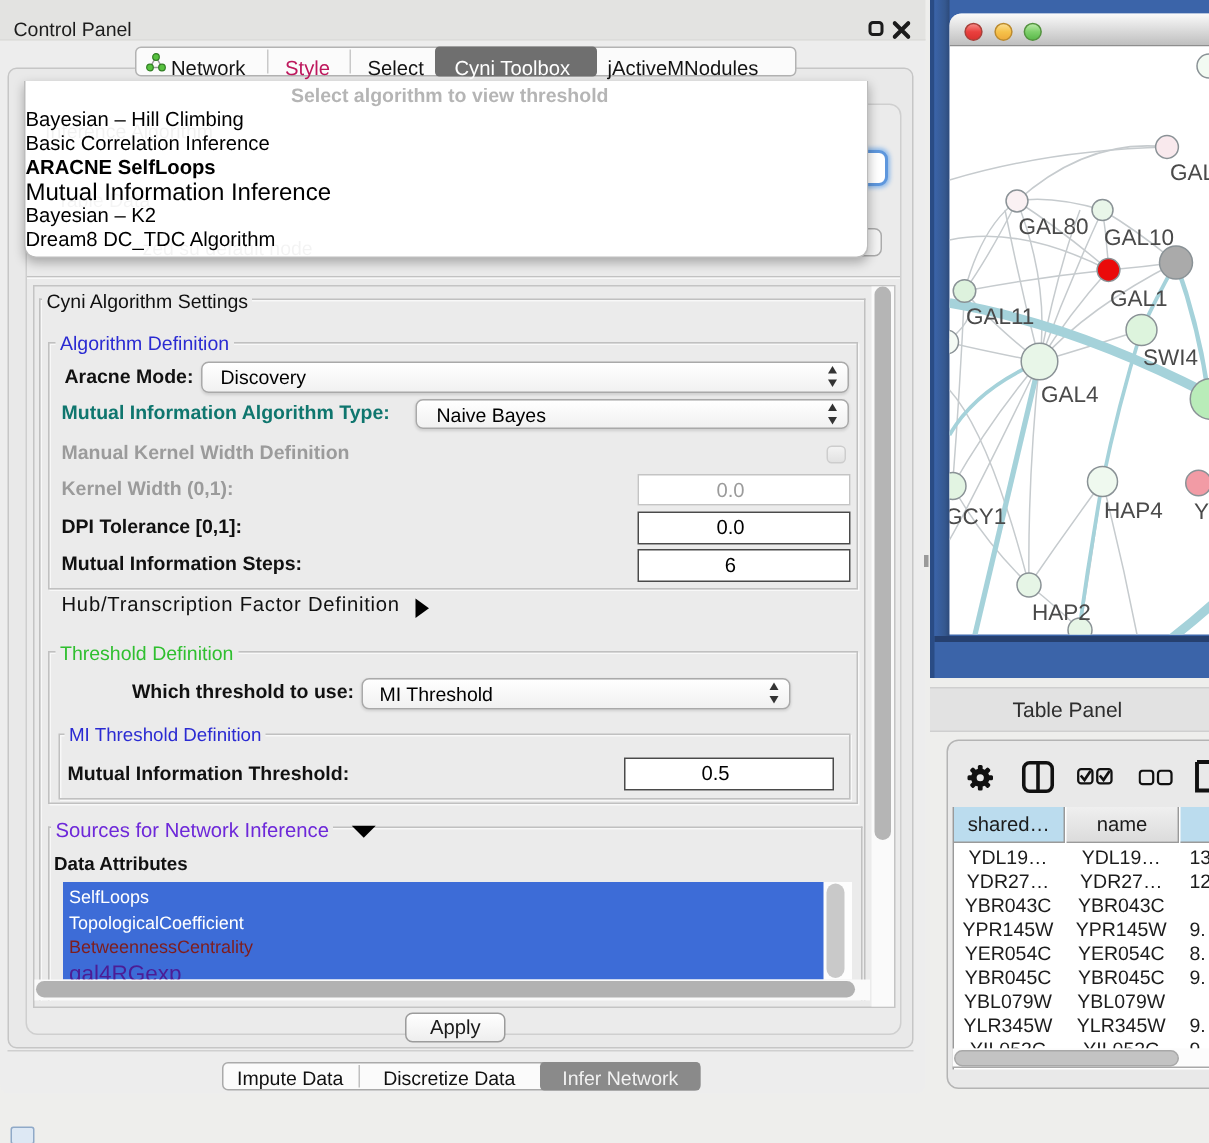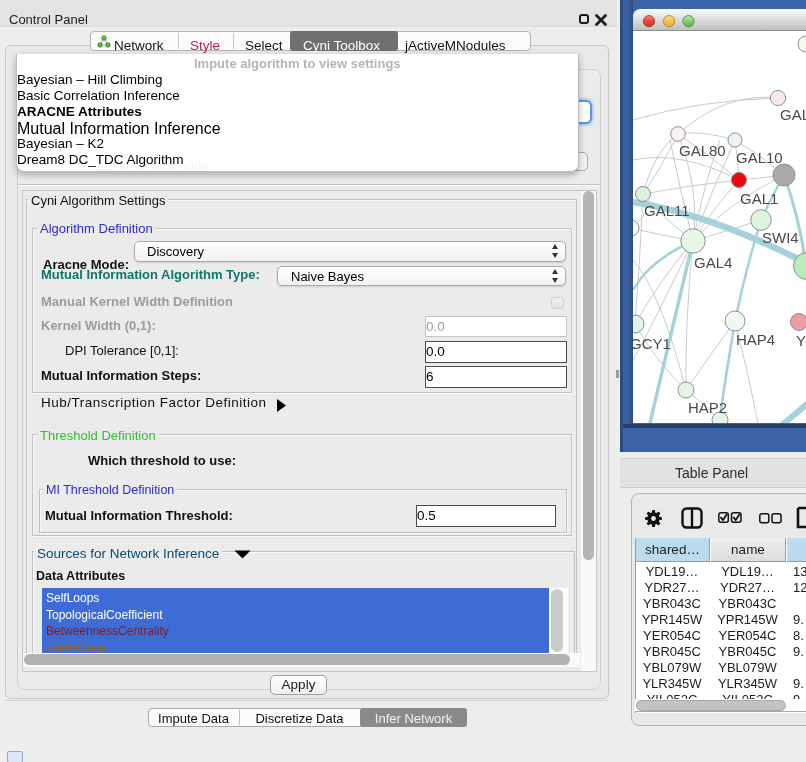--- a/index.html
+++ b/index.html
@@ -3,21 +3,21 @@
 <meta charset="utf-8">
 <style>
   * { margin:0; padding:0; box-sizing:border-box; }
   html,body { width:806px; height:762px; overflow:hidden; }
   body { background:#eeeeec; font-family:"Liberation Sans", sans-serif; position:relative; }
   .abs { position:absolute; }
   .combo { background:linear-gradient(#ffffff,#f1f1f1); border:1px solid #a9a9a9; border-radius:5px; box-shadow:0 1px 2px rgba(0,0,0,0.12); font-size:13px; color:#000; display:flex; align-items:center; }
   .stepper { position:absolute; right:6.5px; top:50%; width:7px; height:14px; transform:translateY(-50%); }
   .stepper:before { content:""; position:absolute; left:0; top:0; border-left:3.5px solid transparent; border-right:3.5px solid transparent; border-bottom:5px solid #333; }
   .stepper:after { content:""; position:absolute; left:0; bottom:0; border-left:3.5px solid transparent; border-right:3.5px solid transparent; border-top:5px solid #333; }
-  .field { background:#fff; font-size:13.5px; text-align:left; padding-right:18px; line-height:20px; }
+  .field { background:#fff; font-size:13.5px; text-align:center; padding-right:18px; line-height:20px; }
 </style>
 </head>
 <body>
 
 <div class="abs" id="cpwin" style="left:0; top:4; width:617px; height:729px; background:#ededed; border-radius:0 0 6px 6px;">
 
   <div class="abs" style="left:0; top:0; width:617px; height:27px; background:#e3e3e1; border-bottom:1px solid #dcdcda;"></div>
   <div class="abs" style="left:9px; top:12px; font-size:13px; color:#1c1c1c;">Control Panel</div>
   <div class="abs" style="left:579px; top:14px; width:10px; height:10px; border:2px solid #1b1b1b; border-radius:3px;"></div>
   <svg class="abs" style="left:595px; top:14px;" width="12" height="12" viewBox="0 0 12 12">
@@ -48,95 +48,99 @@
   <div class="abs" style="left:114px; top:38px; font-size:13.5px; color:#141414;">Network</div>
   <div class="abs" style="left:190px; top:38px; font-size:13.5px; color:#be185d;">Style</div>
   <div class="abs" style="left:245px; top:38px; font-size:13.5px; color:#141414;">Select</div>
   <div class="abs" style="left:303px; top:38px; font-size:13.5px; color:#fff;">Cyni Toolbox</div>
   <div class="abs" style="left:405px; top:38px; font-size:13.5px; color:#141414;">jActiveMNodules</div>
 
   <div class="abs" id="popup" style="left:16px; top:54px; width:563px; height:118px; background:#fff; border:1px solid #bcbcbc; border-top:none; border-radius:0 0 8px 8px; box-shadow:0 3px 7px rgba(0,0,0,0.28);"></div>
   <div class="abs" style="left:30px; top:80px; font-size:13px; color:#000; opacity:0.05;">Inference Algorithm</div>
   <div class="abs" style="left:38px; top:126px; font-size:13px; color:#000; opacity:0.04;">Table Data</div>
   <div class="abs" style="left:95px; top:158px; font-size:13px; color:#000; opacity:0.045;">zed su default node</div>
-  <div class="abs" style="left:194px; top:56px; width:215px; font-size:13px; font-weight:bold; color:#b5b5b5; white-space:nowrap;">Impute algorithm to view settings</div>
+  <div class="abs" style="left:194px; top:56px; width:215px; font-size:13px; font-weight:bold; color:#b5b5b5; white-space:nowrap;">Select algorithm to view threshold</div>
   <div class="abs" style="left:17px; top:72px; font-size:13.5px; color:#000;">Bayesian – Hill Climbing</div>
   <div class="abs" style="left:17px; top:88px; font-size:13.5px; color:#000;">Basic Correlation Inference</div>
-  <div class="abs" style="left:17px; top:104px; font-size:13.5px; font-weight:bold; color:#000;">ARACNE Attributes</div>
+  <div class="abs" style="left:17px; top:104px; font-size:13.5px; font-weight:bold; color:#000;">ARACNE SelfLoops</div>
   <div class="abs" style="left:17px; top:120px; font-size:16px; color:#000;">Mutual Information Inference</div>
   <div class="abs" style="left:17px; top:136px; font-size:13.5px; color:#000;">Bayesian – K2</div>
   <div class="abs" style="left:17px; top:152px; font-size:13.5px; color:#000;">Dream8 DC_TDC Algorithm</div>
 
   <div class="abs" style="left:26px; top:199px; width:551px; height:468px; border:1px solid #c0c0c0; border-bottom:none; box-shadow:inset 1px 1px 0 #f8f8f8;"></div>
   <div class="abs" style="left:28px; top:193px; background:#ebebeb; padding:0 3px; font-size:13px; color:#111;">Cyni Algorithm Settings</div>
 
   <div class="abs" style="left:32px; top:228px; width:540px; height:165px; border:1px solid #c0c0c0; box-shadow:inset 1px 1px 0 #f8f8f8, 1px 1px 0 #f8f8f8;"></div>
   <div class="abs" style="left:37px; top:221px; background:#ebebeb; padding:0 3px; font-size:13px; color:#2a2ad2;">Algorithm Definition</div>
 
-  <div class="abs" style="left:43px; top:257px; font-size:13px; font-weight:bold; color:#111;">Aracne Mode:</div>
+  <div class="abs" style="left:43px; top:243px; font-size:13px; font-weight:bold; color:#111;">Aracne Mode:</div>
   <div class="abs combo" style="left:134px; top:241px; width:432px; height:20.5px;">
       <span style="margin-left:12px;">Discovery</span>
       <span class="stepper"></span>
     </div>
   <div class="abs" style="left:41px; top:267px; font-size:13px; font-weight:bold; color:#0f766e;">Mutual Information Algorithm Type:</div>
   <div class="abs" style="left:41px; top:294px; font-size:13px; font-weight:bold; color:#9b9b9b;">Manual Kernel Width Definition</div>
 
   <div class="abs combo" style="left:277px; top:266px; width:289px; height:20px;">
       <span style="margin-left:13px;">Naive Bayes</span>
       <span class="stepper"></span>
     </div>
   <div class="abs" style="left:551px; top:297px; width:13px; height:12px; background:linear-gradient(#f3f3f3,#e2e2e2); border:1.5px solid #cdcdcd; border-radius:3.5px;"></div>
 
   <div class="abs" style="left:41px; top:318px; font-size:13px; font-weight:bold; color:#9b9b9b;">Kernel Width (0,1):</div>
   <div class="abs field" style="left:425px; top:316px; width:142px; height:21px; border:1px solid #c4c4c4; color:#9b9b9b;">0.0</div>
 
-  <div class="abs" style="left:41px; top:343px; font-size:13px; font-weight:normal; color:#111;margin-left:24px;">DPI Tolerance [0,1]:</div>
+  <div class="abs" style="left:41px; top:343px; font-size:13px; font-weight:bold; color:#111;">DPI Tolerance [0,1]:</div>
   <div class="abs field" style="left:425px; top:341px; width:142px; height:22px; border:1px solid #4a4a4a; color:#000;">0.0</div>
 
   <div class="abs" style="left:41px; top:368px; font-size:13px; font-weight:bold; color:#111;">Mutual Information Steps:</div>
   <div class="abs field" style="left:425px; top:366px; width:142px; height:22px; border:1px solid #4a4a4a; color:#000;">6</div>
 
   <div class="abs" style="left:41px; top:395px; font-size:13.5px; letter-spacing:0.5px; color:#111;">Hub/Transcription Factor Definition</div>
   <svg class="abs" style="left:274px; top:398px;" width="14" height="15" viewBox="0 0 14 15">
       <path d="M3 1 L12 7.5 L3 14 Z" fill="#000"></path>
     </svg>
 
   <div class="abs" style="left:32px; top:434px; width:540px; height:102px; border:1px solid #c0c0c0; box-shadow:inset 1px 1px 0 #f8f8f8, 1px 1px 0 #f8f8f8;"></div>
   <div class="abs" style="left:37px; top:428px; background:#ebebeb; padding:0 3px; font-size:13px; color:#2fbf2f;">Threshold Definition</div>
 
   <div class="abs" style="left:40px; top:453px; width:196px; text-align:right; font-size:13px; font-weight:bold; color:#111; white-space:nowrap;">Which threshold to use:</div>
+  <div class="abs combo" style="left:241px; top:452px; width:286px; height:20.5px;">
+      <span style="margin-left:11px;">MI Threshold</span>
+      <span class="stepper"></span>
+    </div>
 
   <div class="abs" style="left:39px; top:489px; width:528px; height:44px; border:1px solid #c0c0c0; box-shadow:inset 1px 1px 0 #f8f8f8, 1px 1px 0 #f8f8f8;"></div>
   <div class="abs" style="left:43px; top:483px; background:#ebebeb; padding:0 3px; font-size:12.5px; color:#2a2ad2;">MI Threshold Definition</div>
 
   <div class="abs" style="left:45px; top:508px; font-size:13px; font-weight:bold; color:#111;">Mutual Information Threshold:</div>
   <div class="abs field" style="left:416px; top:505px; width:140px; height:22px; border:1px solid #4a4a4a; color:#000;">0.5</div>
 
   <div class="abs" style="left:32px; top:551px; width:543px; height:116px; border:1px solid #c0c0c0; border-bottom:none; box-shadow:inset 1px 1px 0 #f8f8f8;"></div>
-  <div class="abs" style="left:34px; top:546px; background:#ebebeb; padding:0 3px; font-size:13.5px; color:#0c4a6e;">Sources for Network Inference</div>
+  <div class="abs" style="left:34px; top:546px; background:#ebebeb; padding:0 3px; font-size:13.5px; color:#6d28d9;">Sources for Network Inference</div>
   <svg class="abs" style="left:234px; top:550px;" width="17" height="9" viewBox="0 0 17 9">
       <path d="M0.5 0.5 L16.5 0.5 L8.5 8.5 Z" fill="#000"></path>
     </svg>
 
   <div class="abs" style="left:36px; top:569px; font-size:12.5px; font-weight:bold; color:#111;">Data Attributes</div>
 
   <div class="abs" style="left:42px; top:588px; width:526px; height:65px; background:#fdfdfd;"></div>
   <div class="abs" style="left:42px; top:588px; width:507px; height:65px; background:#3d6cd7;"></div>
   <div class="abs" style="left:46px; top:591px; font-size:12px; color:#fff;">SelfLoops</div>
   <div class="abs" style="left:46px; top:607.5px; font-size:12px; color:#fff;">TopologicalCoefficient</div>
   <div class="abs" style="left:46px; top:624px; font-size:12px; color:#7f1d1d;">BetweennessCentrality</div>
-  <div class="abs" style="left:46px; top:640.5px; font-size:12px; color:#a16207;">gal4RGexp</div>
+  <div class="abs" style="left:46px; top:640.5px; font-size:15px; color:#4c1d95;">gal4RGexp</div>
   <div class="abs" style="left:551px; top:589px; width:12px; height:63px; background:#c9c9c9; border-radius:6px;"></div>
 
   <div class="abs" style="left:581px; top:191px; width:15px; height:480px; background:#fafafa;"></div>
   <div class="abs" style="left:583px; top:191px; width:11px; height:369px; background:#b5b5b5; border-radius:6px;"></div>
   <div class="abs" style="left:23px; top:653px; width:557px; height:14px; background:#fafafa;"></div>
   <div class="abs" style="left:24px; top:654px; width:546px; height:11px; background:#b2b2b2; border-radius:6px;"></div>
 
-  <div class="abs" style="left:270px; top:675px; width:57px; height:20px; background:linear-gradient(#ffffff,#eeeeee); border:1px solid #9c9c9c; border-radius:5px; text-align:center; font-size:13.5px; color:#1a1a1a; line-height:18px;">Apply</div>
+  <div class="abs" style="left:270px; top:675px; width:67px; height:20px; background:linear-gradient(#ffffff,#eeeeee); border:1px solid #9c9c9c; border-radius:5px; text-align:center; font-size:13.5px; color:#1a1a1a; line-height:18px;">Apply</div>
 
   <div class="abs" style="left:5px; top:700px; width:604px; height:1px; background:#cfcfcf;"></div>
 
   <div class="abs" style="left:148px; top:708px; width:319px; height:19px; background:#fbfbfb; border:1px solid #aaaaaa; border-radius:4px;"></div>
   <div class="abs" style="left:239px; top:710px; width:1px; height:15px; background:#c0c0c0;"></div>
   <div class="abs" style="left:360px; top:708px; width:107px; height:19px; background:#8a8a8a; border-radius:3px;"></div>
   <div class="abs" style="left:148px; top:711px; width:91px; text-align:center; font-size:13px; color:#111;">Impute Data</div>
   <div class="abs" style="left:239px; top:711px; width:121px; text-align:center; font-size:13px; color:#111;">Discretize Data</div>
   <div class="abs" style="left:360px; top:711px; width:107px; text-align:center; font-size:13px; color:#f2f2f2;">Infer Network</div>
 </div>

